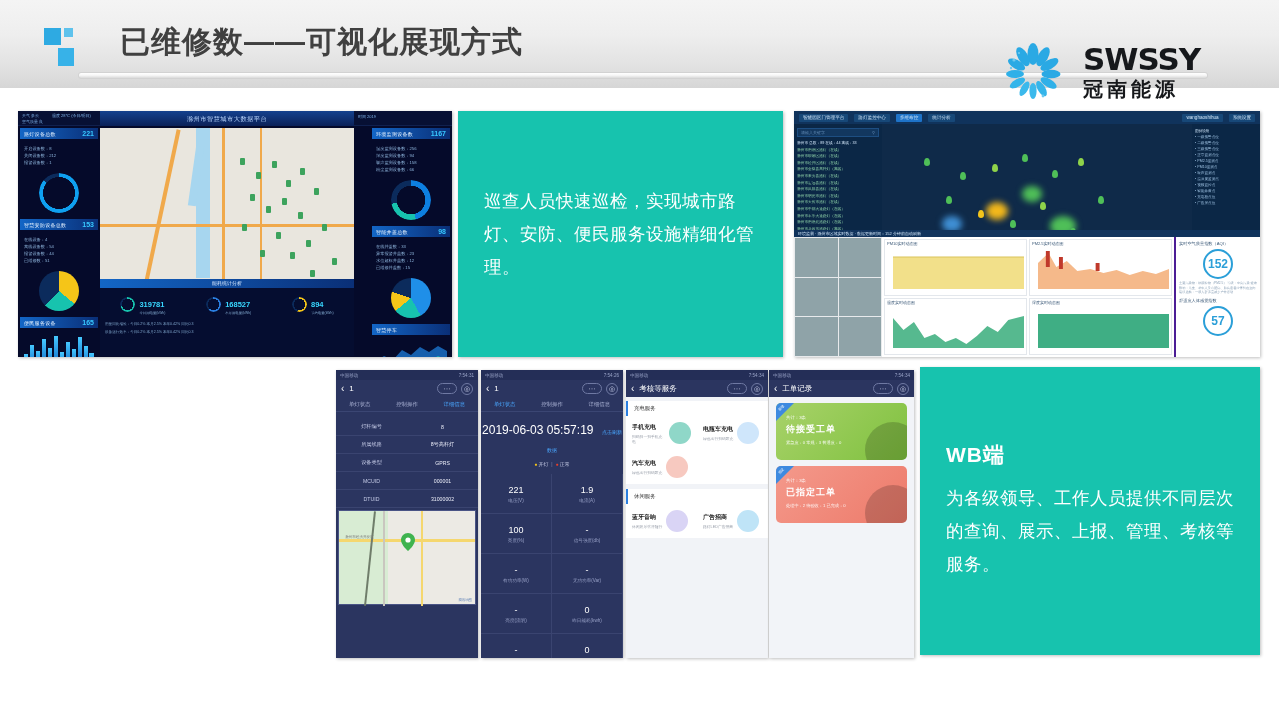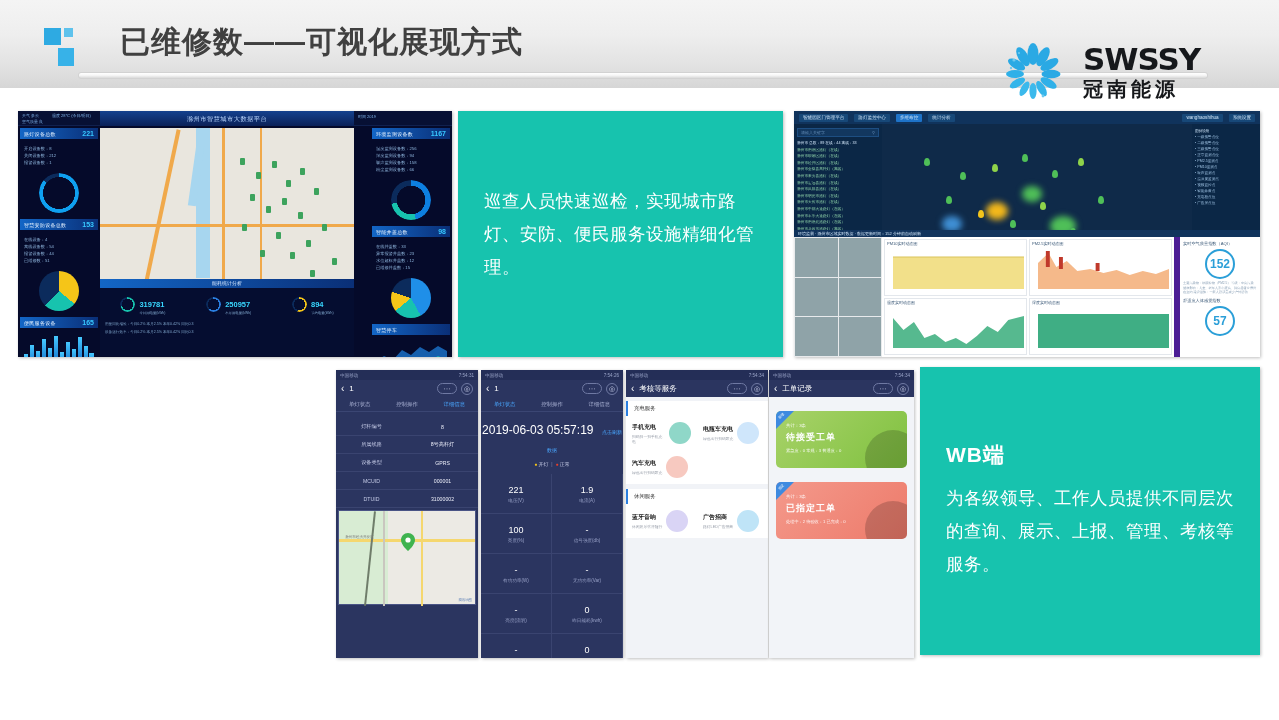--- a/index.html
+++ b/index.html
@@ -191,21 +191,21 @@
   .aqi-panel {
     position:absolute; left:0; bottom:0; width:100%; height:120px;
     background:#ffffff; display:flex;
   }
   .aqi-thumbs { width:88px; background:#e8eaec; display:grid; grid-template-columns:1fr 1fr; gap:1px; padding:1px;}
   .aqi-thumbs i { background:#8fa3a8; }
   .aqi-charts { flex:1; display:grid; grid-template-columns:1fr 1fr; grid-template-rows:1fr 1fr; gap:2px; padding:2px; }
   .mini { background:#fff; border:1px solid #e3e7ec; position:relative; }
   .mini .mt { color:#3a5877; font-size:4px; padding:1px 2px; }
   .mini .plot { position:absolute; left:8px; right:2px; top:9px; bottom:6px; }
-  .aqi-card { width:86px; background:#fff; border-left:6px solid #4c1d95; padding:3px; }
+  .aqi-card { width:86px; background:#fff; border-left:2px solid #4c1d95; padding:3px; }
   .aqi-card .t { color:#3a5877; font-size:4.2px; line-height:7px; }
   .aqi-circ {
     width:30px;height:30px;border-radius:50%;border:2px solid #2b9fd8;
     margin:2px auto; display:flex;align-items:center;justify-content:center;
     color:#2b9fd8;font-size:12px;font-weight:bold;
   }
   .aqi-card .d { color:#8aa0b6; font-size:3.2px; line-height:4.6px; }
 
   
   .phone { position:absolute; background:#2b3560; overflow:hidden; }
@@ -253,21 +253,21 @@
   .svc-sec-t { color:#333; font-size:5.4px; padding:4px 6px; border-left:2px solid #2b7fe0; margin:4px 0 0 0;}
   .svc-row { display:flex; }
   .svc-item { flex:1; display:flex; align-items:center; padding:6px; gap:4px; }
   .svc-item .txt .n { color:#222; font-size:6px; font-weight:bold;}
   .svc-item .txt .d { color:#9aa0ab; font-size:3.8px; margin-top:2px;}
   .svc-ic { width:22px;height:22px;border-radius:50%; flex:none;}
 
   
   .wo { background:#f2f4f8; }
   .wo-card {
-    margin:14px 7px; height:57px; border-radius:5px; position:relative; overflow:hidden;
+    margin:6px 7px; height:57px; border-radius:5px; position:relative; overflow:hidden;
     padding:12px 10px 0 10px;
   }
   .wo-card .cnt { color:#fff; font-size:4.4px; opacity:.95; }
   .wo-card .ttl { color:#fff; font-size:9px; font-weight:bold; margin-top:3px; letter-spacing:1px;}
   .wo-card .sub { color:#fff; font-size:4.2px; opacity:.9; margin-top:4px;}
   .wo-corner {
     position:absolute; left:0; top:0; width:0;height:0;
     border-top:18px solid #3e8ae0; border-right:18px solid transparent;
   }
   .wo-corner-t { position:absolute; left:2px; top:3px; color:#fff; font-size:3.4px; transform:rotate(-45deg); }
@@ -430,21 +430,21 @@
       <div class="dash-bottom">
         <div class="db-title">能耗统计分析</div>
         <div class="db-rings">
           <div class="db-ring">
             <span class="r rg1"></span>
             <span><span class="v">319781</span>
             <span class="l" style="display:block">今日用电量(kWh)</span></span>
           </div>
           <div class="db-ring">
             <span class="r rg2"></span>
-            <span><span class="v">250957</span>
+            <span><span class="v">168527</span>
             <span class="l" style="display:block">本月用电量(kWh)</span></span>
           </div>
           <div class="db-ring">
             <span class="r rg3"></span>
             <span><span class="v">894</span>
             <span class="l" style="display:block">节约电量(kWh)</span></span>
           </div>
         </div>
         <div class="db-foot">
           <div>用量同比增长：今日0.2%  本月2.5%  本年0.42%  同比0.3</div>

